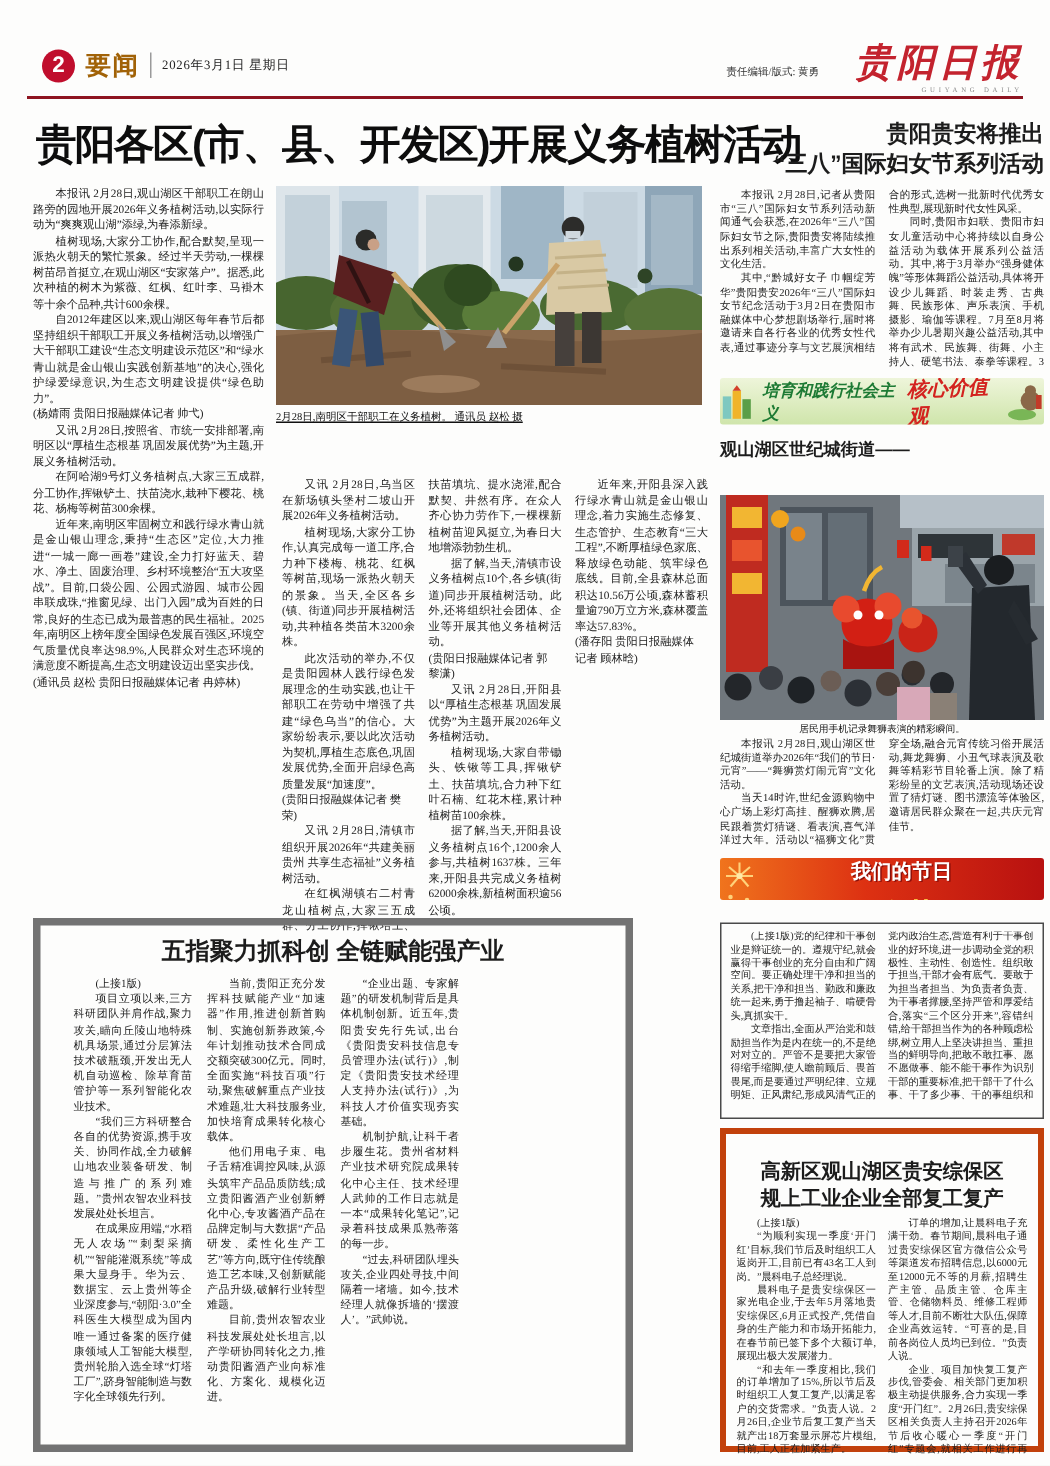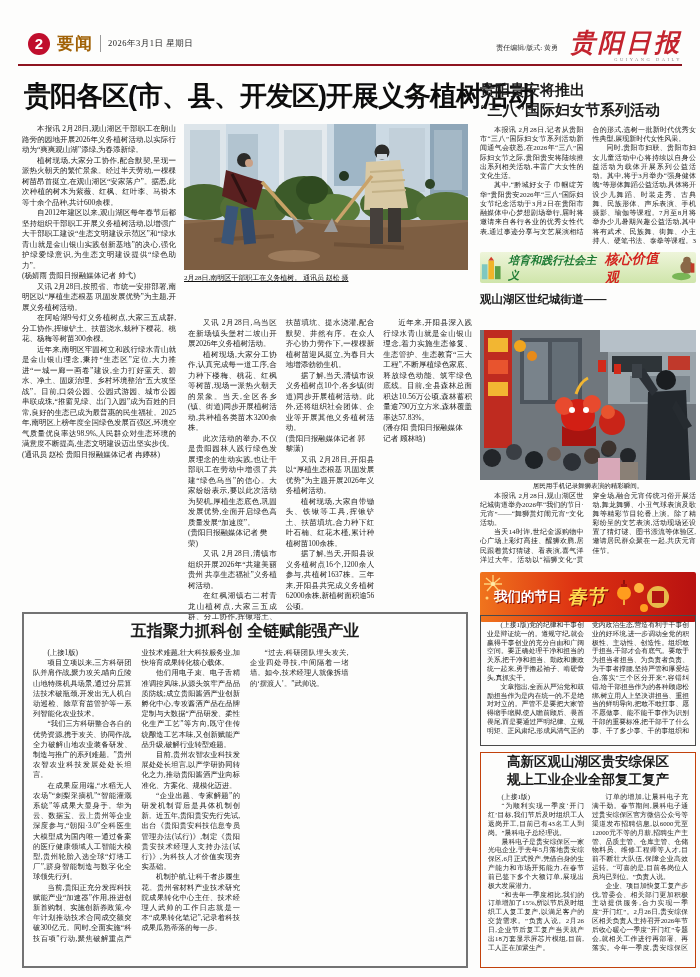--- a/index.html
+++ b/index.html
@@ -14,21 +14,21 @@
   .hdr-left { position:absolute; left:10px; top:2px; display:flex; align-items:center; gap:7px; }
   .pagenum {
     width:22px; height:22px; border-radius:50%; background:#c00e2d; color:#fff;
     font-family:"Liberation Sans", sans-serif; font-weight:bold; font-size:15px;
     display:flex; align-items:center; justify-content:center;
   }
   .section-name { color:#a16207; font-family:"Liberation Sans", sans-serif; font-weight:900; font-size:17px; letter-spacing:1px; }
   .hdr-div { width:1px; height:17px; background:#9a9a9a; }
   .hdr-date { font-size:8.5px; color:#222; letter-spacing:.5px; }
   .hdr-right { position:absolute; right:0; top:0; text-align:right; }
-  .editor-line { font-size:7px; color:#333; position:absolute; right:124px; top:13px; white-space:nowrap; }
+  .editor-line { font-size:7px; color:#333; position:absolute; right:136px; top:13px; white-space:nowrap; }
   .masthead {
     color:#c3232e; font-family:"Liberation Serif", serif; font-weight:900; font-style:italic;
     font-size:25px; letter-spacing:3px; line-height:1; white-space:nowrap;
   }
   .masthead-en { font-size:4.5px; color:#8a8a8a; letter-spacing:2.5px; margin-top:2px; }
   .hdr-rule { position:absolute; left:18px; top:64px; width:664px; height:2px; background:#8e1420; }
   
   .main-headline {
     position:absolute; left:24px; top:78px; width:446px; height:38px;
     font-family:"Liberation Sans", sans-serif; font-weight:900; font-size:27px;
@@ -36,43 +36,43 @@
   }
   .np { font-size:7.5px; line-height:1.4; text-align:justify; overflow:hidden; }
   .np p { text-indent:2em; margin:0; }
   .np p.byline { text-align:left; text-indent:0; padding-right:2px; }
   .col1 { position:absolute; left:22px; top:124px; width:154px; height:478px; }
   .photo1 { position:absolute; left:184px; top:124px; width:284px; height:146px; background:#ccdae4; overflow:hidden; }
   .caption1 { position:absolute; left:184px; top:273px; width:284px; font-size:7px; text-align:left; color:#111;text-decoration:underline; }
   .cols-lower { position:absolute; left:188px; top:290px; width:284px; height:312px;
     column-count:3; column-gap:9px; column-fill:auto;margin-top:28px; }
   
-  .sci-box { position:absolute; left:22px; top:612px; width:446px; height:356px; border:2px solid #737373; padding:7px 9px; }
+  .sci-box { position:absolute; left:22px; top:612px; width:400px; height:356px; border:5px solid #737373; padding:7px 22px; }
   .sci-head { font-family:"Liberation Sans", sans-serif; font-weight:900; font-size:16px; text-align:center; margin-bottom:6px; }
   .sci-body { height:304px; column-count:4; column-gap:10px; column-fill:auto; font-size:7.3px; }
-  .women-head { top:80px; text-align:left; font-family:"Liberation Sans", sans-serif; font-weight:900; font-size:15px; line-height:1.35; }
+  .women-head { top:80px; text-align:right; font-family:"Liberation Sans", sans-serif; font-weight:900; font-size:15px; line-height:1.35; }
   .women-body { top:126px; height:122px; column-count:2; column-gap:9px; column-fill:auto; font-size:7px; line-height:1.32; }
   .banner-green { top:252px; height:31px; border-radius:2px;
     background:linear-gradient(180deg,#eef5da 0%,#cfe5ab 100%);
     display:flex; align-items:center; justify-content:flex-start; gap:4px; overflow:hidden; position:absolute; }
   .bg-txt-main { color:#1d7a34; font-weight:900; font-style:italic; font-size:11px; font-family:"Liberation Sans", sans-serif; }
   .bg-txt-accent { color:#d3231f; font-weight:900; font-style:italic; font-size:13.5px; transform:rotate(-2deg); font-family:"Liberation Serif", serif; }
   .kicker { top:292px; font-family:"Liberation Sans", sans-serif; font-weight:900; font-size:11.5px; }
   .lantern-head { top:305px; text-align:right; font-family:"Liberation Sans", sans-serif; font-weight:900; font-size:16.5px;margin-top:29px; }
   .photo2 { top:330px; height:150px; background:#6a7076; overflow:hidden; position:absolute; }
   .caption2 { top:482px; font-size:6.5px; text-align:center; color:#111; position:absolute; }
   .lantern-body { top:492px; height:78px; column-count:2; column-gap:9px; column-fill:auto; font-size:7px; line-height:1.3; }
-  .banner-red { top:572px; height:50px; position:absolute; overflow:hidden; border-radius:2px;
+  .banner-red { top:572px; height:28px; position:absolute; overflow:hidden; border-radius:2px;
     background:linear-gradient(90deg,#f0741d 0%,#dd3112 45%,#b81110 100%);
-    display:flex; align-items:center; gap:6px; padding-left:14px; }
+    display:flex; align-items:center; gap:6px; padding-left:26px;flex-direction:column; }
   .br-main { color:#fff; font-family:"Liberation Sans", sans-serif; font-weight:900; font-size:13.5px; text-shadow:1px 1px 0 #8a0f0a; }
   .br-accent { color:#ffd94e; font-weight:900; font-style:italic; font-size:19px; font-family:"Liberation Serif", serif; text-shadow:1px 1px 0 #7a0c08; }
   .jump-box { top:615px; height:131px; border:1px solid #4a4a4a; padding:5px 6px; position:absolute; }
   .jump-body { height:100%; column-count:2; column-gap:8px; column-fill:auto; font-size:6.8px; line-height:1.3; }
-  .ind-box { top:752px; height:216px; border:1px solid #c2410c; padding:0 7px; position:absolute; }
+  .ind-box { top:752px; height:216px; border:4px solid #c2410c; padding:16px 7px; position:absolute; }
   .ind-head { text-align:center; font-family:"Liberation Sans", sans-serif; font-weight:900; font-size:13.5px; line-height:1.35; margin-bottom:4px; }
   .ind-body { height:166px; column-count:2; column-gap:8px; column-fill:auto; font-size:6.8px; line-height:1.3; }
   .abs { position:absolute; left:480px; width:216px; }
 </style>
 </head>
 <body>
 
 <div class="page">
 
   <div class="hdr">

